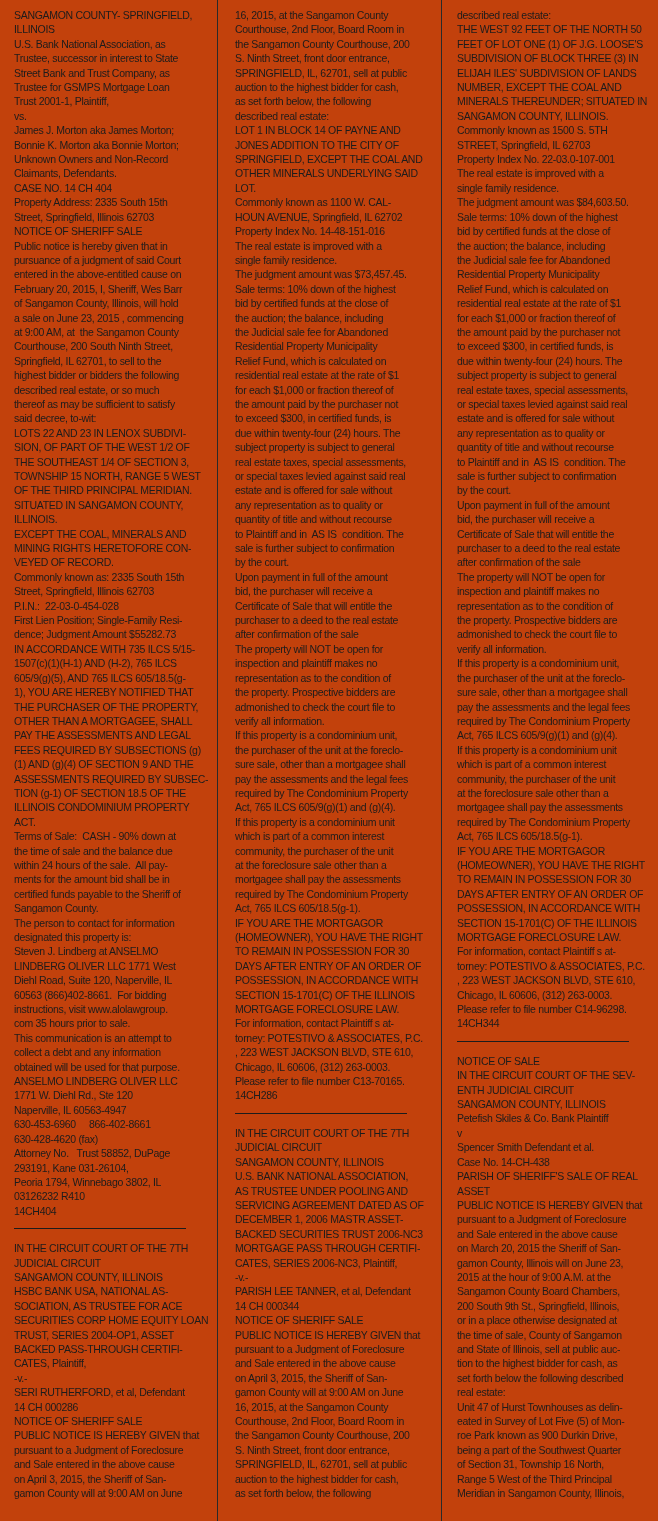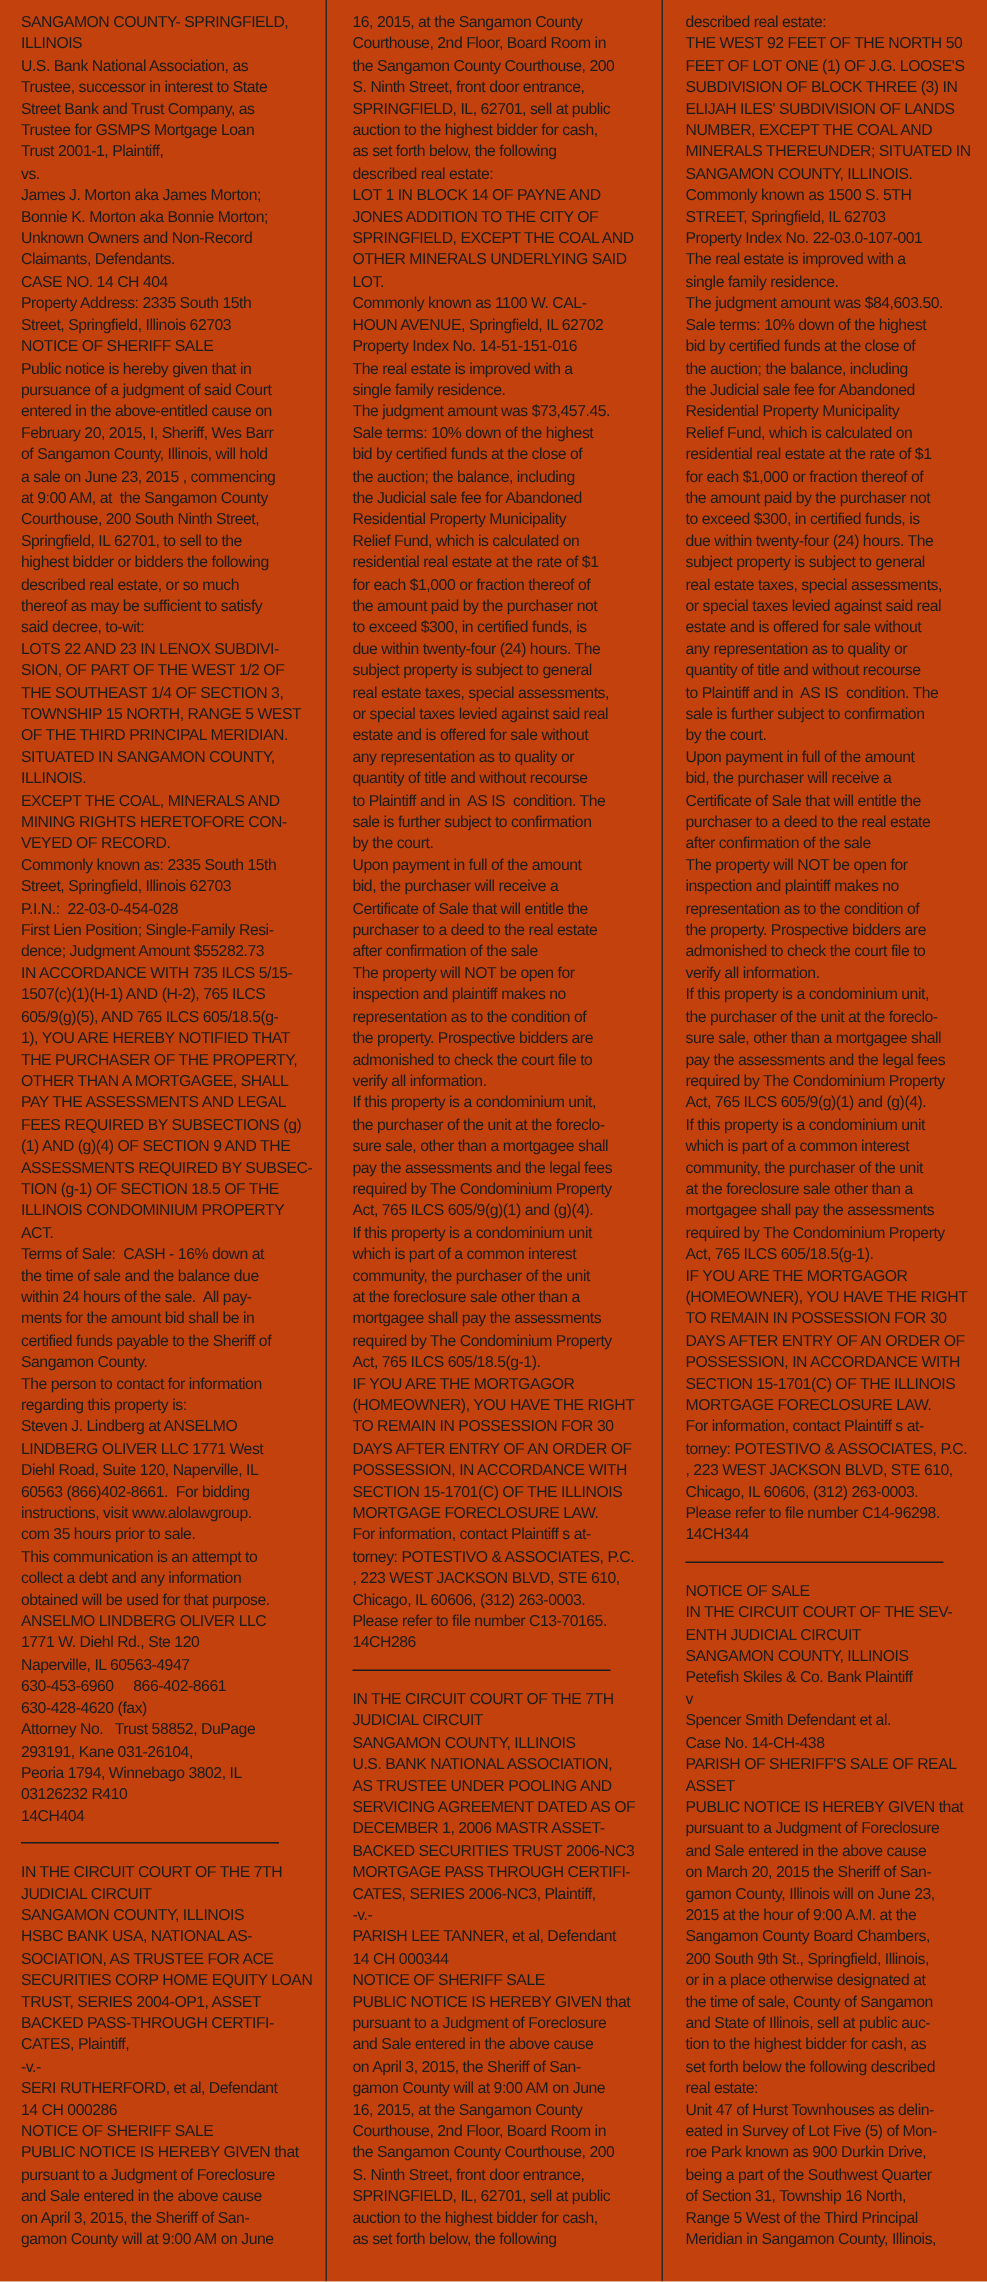--- a/index.html
+++ b/index.html
@@ -105,28 +105,28 @@
         <div class="line">1), YOU ARE HEREBY NOTIFIED THAT</div>
         <div class="line">THE PURCHASER OF THE PROPERTY,</div>
         <div class="line">OTHER THAN A MORTGAGEE, SHALL</div>
         <div class="line">PAY THE ASSESSMENTS AND LEGAL</div>
         <div class="line">FEES REQUIRED BY SUBSECTIONS (g)</div>
         <div class="line">(1) AND (g)(4) OF SECTION 9 AND THE</div>
         <div class="line">ASSESSMENTS REQUIRED BY SUBSEC-</div>
         <div class="line">TION (g-1) OF SECTION 18.5 OF THE</div>
         <div class="line">ILLINOIS CONDOMINIUM PROPERTY</div>
         <div class="line">ACT.</div>
-        <div class="line">Terms of Sale:  CASH - 16% down at</div>
+        <div class="line">Terms of Sale:  CASH - 90% down at</div>
         <div class="line">the time of sale and the balance due</div>
         <div class="line">within 24 hours of the sale.  All pay-</div>
         <div class="line">ments for the amount bid shall be in</div>
         <div class="line">certified funds payable to the Sheriff of</div>
         <div class="line">Sangamon County.</div>
         <div class="line">The person to contact for information</div>
-        <div class="line">regarding this property is:</div>
+        <div class="line">designated this property is:</div>
         <div class="line">Steven J. Lindberg at ANSELMO</div>
         <div class="line">LINDBERG OLIVER LLC 1771 West</div>
         <div class="line">Diehl Road, Suite 120, Naperville, IL</div>
         <div class="line">60563 (866)402-8661.  For bidding</div>
         <div class="line">instructions, visit www.alolawgroup.</div>
         <div class="line">com 35 hours prior to sale.</div>
         <div class="line">This communication is an attempt to</div>
         <div class="line">collect a debt and any information</div>
         <div class="line">obtained will be used for that purpose.</div>
         <div class="line">ANSELMO LINDBERG OLIVER LLC</div>
@@ -173,21 +173,21 @@
         <div class="line">auction to the highest bidder for cash,</div>
         <div class="line">as set forth below, the following</div>
         <div class="line">described real estate:</div>
         <div class="line">LOT 1 IN BLOCK 14 OF PAYNE AND</div>
         <div class="line">JONES ADDITION TO THE CITY OF</div>
         <div class="line">SPRINGFIELD, EXCEPT THE COAL AND</div>
         <div class="line">OTHER MINERALS UNDERLYING SAID</div>
         <div class="line">LOT.</div>
         <div class="line">Commonly known as 1100 W. CAL-</div>
         <div class="line">HOUN AVENUE, Springfield, IL 62702</div>
-        <div class="line">Property Index No. 14-51-151-016</div>
+        <div class="line">Property Index No. 14-48-151-016</div>
         <div class="line">The real estate is improved with a</div>
         <div class="line">single family residence.</div>
         <div class="line">The judgment amount was $73,457.45.</div>
         <div class="line">Sale terms: 10% down of the highest</div>
         <div class="line">bid by certified funds at the close of</div>
         <div class="line">the auction; the balance, including</div>
         <div class="line">the Judicial sale fee for Abandoned</div>
         <div class="line">Residential Property Municipality</div>
         <div class="line">Relief Fund, which is calculated on</div>
         <div class="line">residential real estate at the rate of $1</div>

